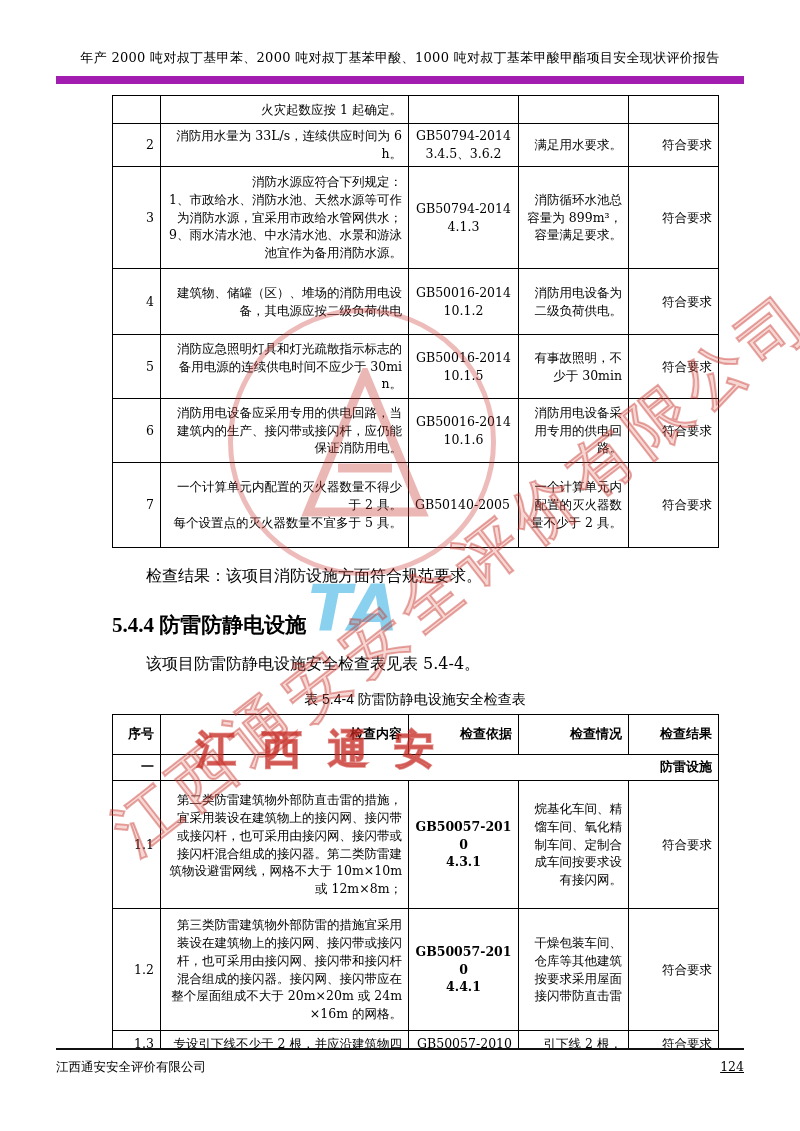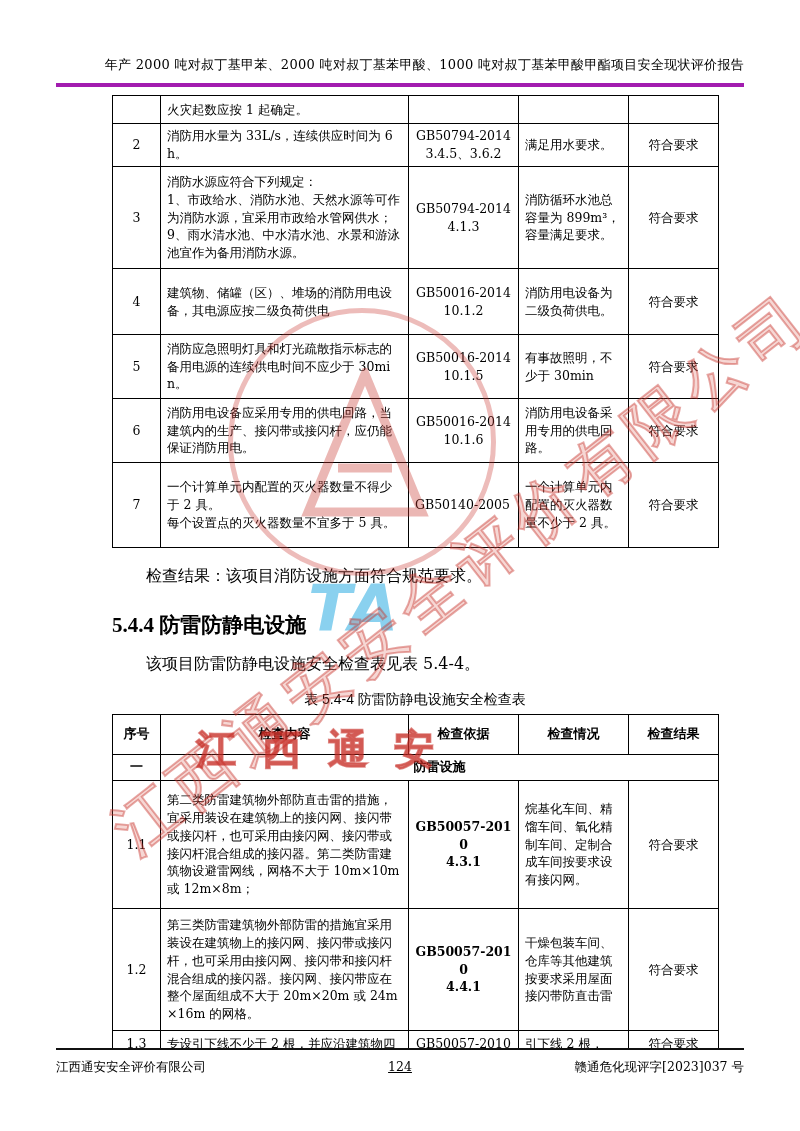--- a/index.html
+++ b/index.html
@@ -4,35 +4,35 @@
 <style>
   html,body { margin:0; padding:0; background:#888; }
   .page {
     position:relative; width:800px; height:1131px; margin:0 auto;
     background:#fff; overflow:hidden; color:#000;
     font-family:"DejaVu Serif","Liberation Serif",serif;
   }
 
   
   .page-header {
-    position:absolute; top:56px; left:56px; width:688px;
-    text-align:right; font-size:13px; letter-spacing:.3px;
-    padding-bottom:9px; border-bottom:4px solid #a21caf;
+    position:absolute; top:49px; left:56px; width:688px;
+    text-align:center; font-size:13px; letter-spacing:.3px;
+    padding-bottom:9px; border-bottom:8px solid #a21caf;
   }
 
   
   .main { position:absolute; top:95px; left:112px; width:606px; }
 
   table.check {
     border-collapse:collapse; width:606px; table-layout:fixed;
     font-size:12.5px;
   }
   .check td, .check th {
     border:1px solid #000; padding:3px 6px; line-height:1.42;
-    vertical-align:middle; overflow:hidden; word-break:break-all;
+    vertical-align:middle; overflow:hidden; word-break:break-all;text-align:right;
   }
   .c  { text-align:center; }
   .pre{ white-space:pre-line; text-align:left; }
   .hd {
     font-family:"Liberation Sans","DejaVu Sans",sans-serif;
     font-weight:bold; font-size:13px; text-align:center;
   }
 
   .result-para { margin:18px 0 0 0; font-size:16px; padding-left:34px; }
   .h544 {
@@ -222,16 +222,15 @@
     <path d="M65 6 L122 144 L8 144 Z" fill="none" stroke="rgba(198,48,40,0.35)" stroke-width="9"></path>
     <path d="M38 100 L92 100" stroke="rgba(198,48,40,0.35)" stroke-width="9"></path>
   </svg>
   <div class="wm wm-ta">TA</div>
   <div class="wm wm-diag">江西通安安全评价有限公司</div>
   <div class="wm wm-bottom">江西通安</div>
 
   <div class="page-footer">
     <span class="fl">江西通安安全评价有限公司</span>
     <span class="fc">124</span>
-    <span class="fr">赣通危化现评字[2023]037 号</span>
   </div>
 
 </div>
 
 </body></html>

